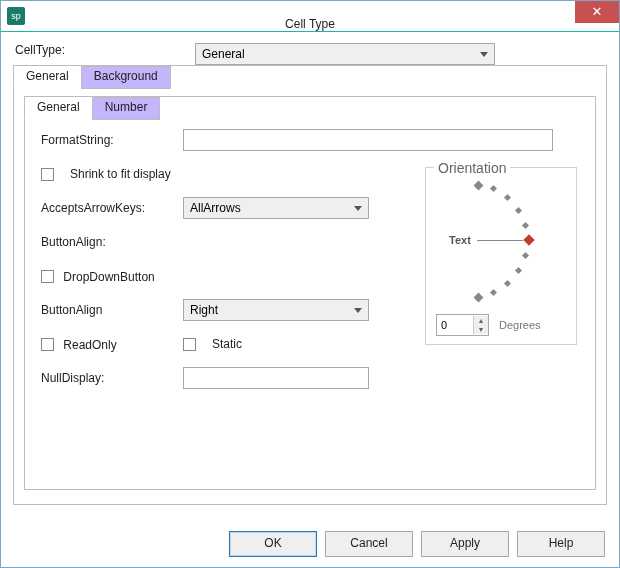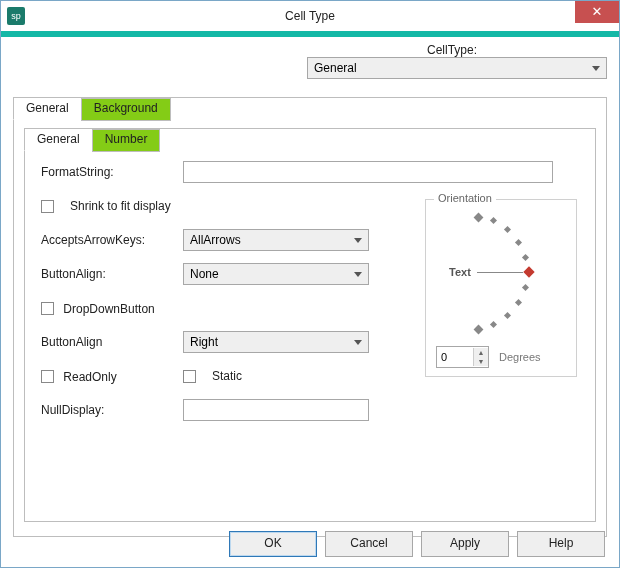--- a/index.html
+++ b/index.html
@@ -16,24 +16,24 @@
     border: 1px solid #7aa7c7;
     box-sizing: border-box;
     position: relative;
     background: #fff;
     box-shadow: 0 0 6px rgba(0,0,0,0.15);
   }
   .titlebar {
     height: 30px;
     background: #fff;
     display: flex;
-    align-items: center;
+    align-items: flex-end;
     justify-content: center;
     position: relative;
-    border-bottom: 6px solid #14b8a6;
+    border-bottom: 1px solid #14b8a6;
   }
   .titlebar .app-icon {
     position: absolute;
     left: 6px;
     top: 6px;
     width: 18px;
     height: 18px;
     background: #1b7b6b;
     border-radius: 2px;
     color: #fff;
@@ -60,24 +60,22 @@
 
   .client {
     position: absolute;
     top: 30px; left: 0; right: 0; bottom: 0;
     padding: 10px 12px;
     box-sizing: border-box;
   }
 
   .row-celltype {
     display: flex;
-    align-items: flex-end;
+    align-items: flex-start;
     margin-top: 2px;
-    margin-bottom: 18px;
-    flex-direction: column;
   }
   .row-celltype .lbl { width: 180px; padding-left: 2px;}
   .select {
     border: 1px solid #a7a7a7;
     background: #efefef;
     height: 22px;
     font-size: 12px;
     font-family: inherit;
     padding: 1px 22px 1px 6px;
     appearance: none;
@@ -121,21 +119,21 @@
     border: 1px solid #bdbdbd;
     border-bottom: 1px solid #fff;
     background: #fff;
     padding: 3px 12px 4px 12px;
     font-size: 12px;
     margin-right: -1px;
     position: relative;
     cursor: pointer;
   }
   .tab.inactive {
-    background: #84cc16;
+    background: #c4b5fd;
     border-bottom: 1px solid #bdbdbd;
     top: 1px;
     padding-top: 2px;
     padding-bottom: 3px;
   }
 
   .tabset-inner {
     margin: 8px 10px 10px 10px;
     border: 1px solid #bdbdbd;
     position: relative;
@@ -198,21 +196,21 @@
     height: 178px;
     border: 1px solid #d0d0d0;
     box-sizing: border-box;
   }
   .orient-box .legend {
     position: absolute;
     top: -8px; left: 8px;
     background: #fff;
     padding: 0 4px;
     color: #666;
-    font-size: 11px;
+    font-size: 14px;
   }
   .orient-dial {
     position: relative;
     width: 140px;
     height: 120px;
     margin: 10px auto 0 auto;
   }
   .dot {
     position: absolute;
     width: 5px; height: 5px;
@@ -356,27 +354,20 @@
               <span class="select-wrap">
                 <select class="select w-dd">
                   <option>AllArrows</option>
                 </select>
               </span>
             </div>
           </div>
 
           <div class="form-row">
             <div class="col-label">ButtonAlign:</div>
-            <div class="col-field">
-              <span class="select-wrap">
-                <select class="select w-dd">
-                  <option>None</option>
-                </select>
-              </span>
-            </div>
           </div>
 
           <div class="form-row">
             <div class="col-label">
               <span class="checkbox"></span>
               <span class="cb-label">DropDownButton</span>
             </div>
             <div class="col-field"></div>
           </div>
 

